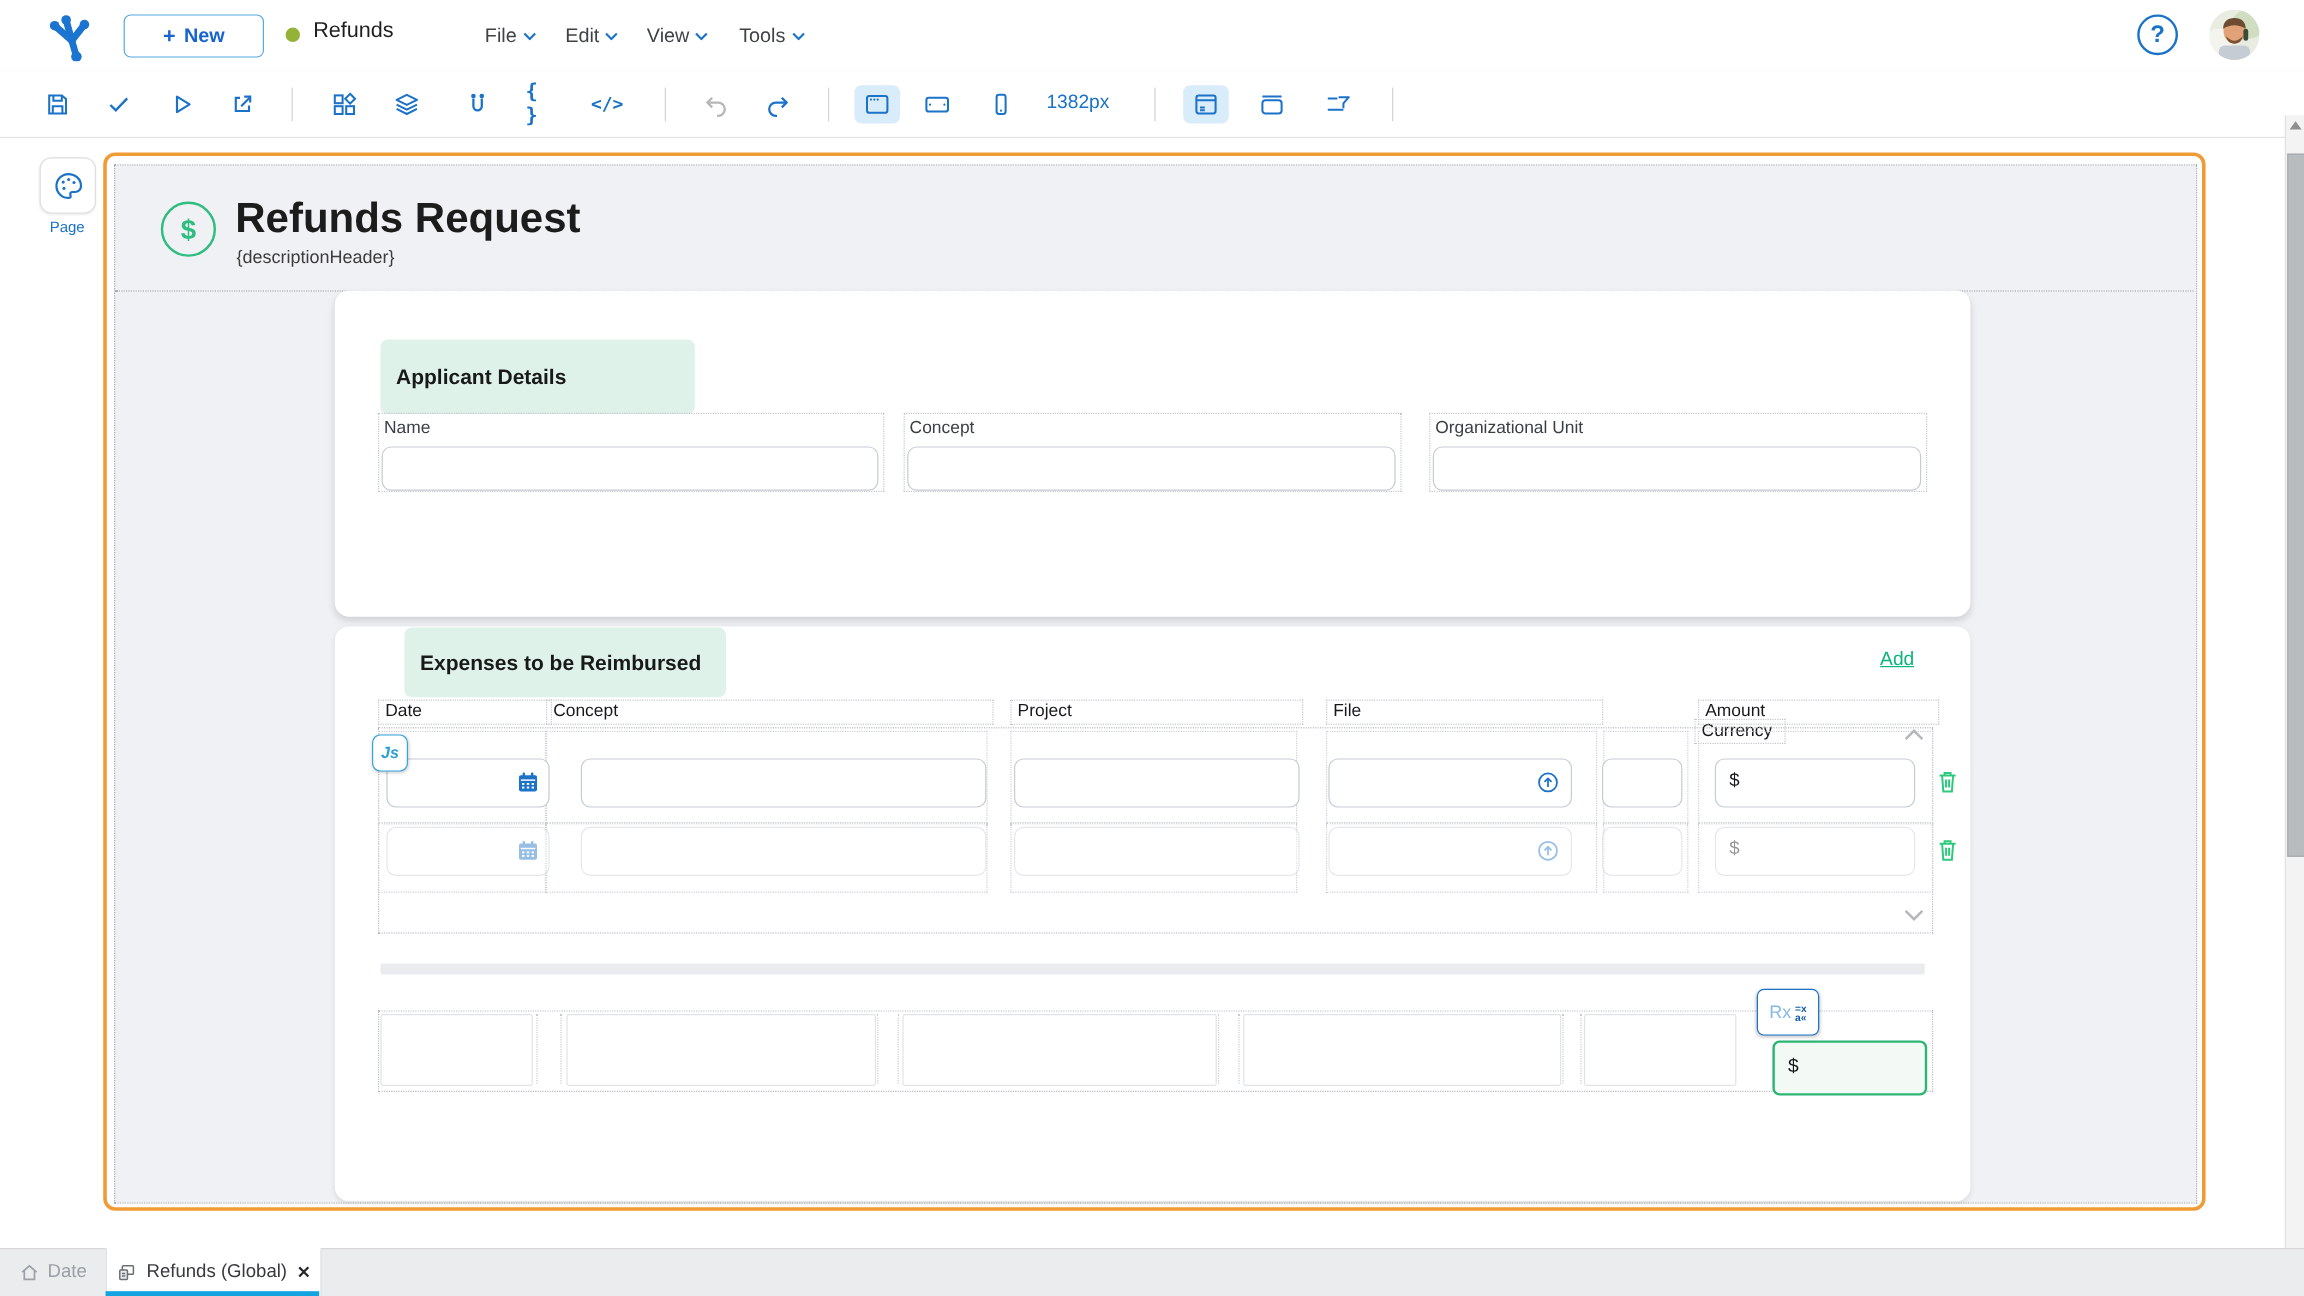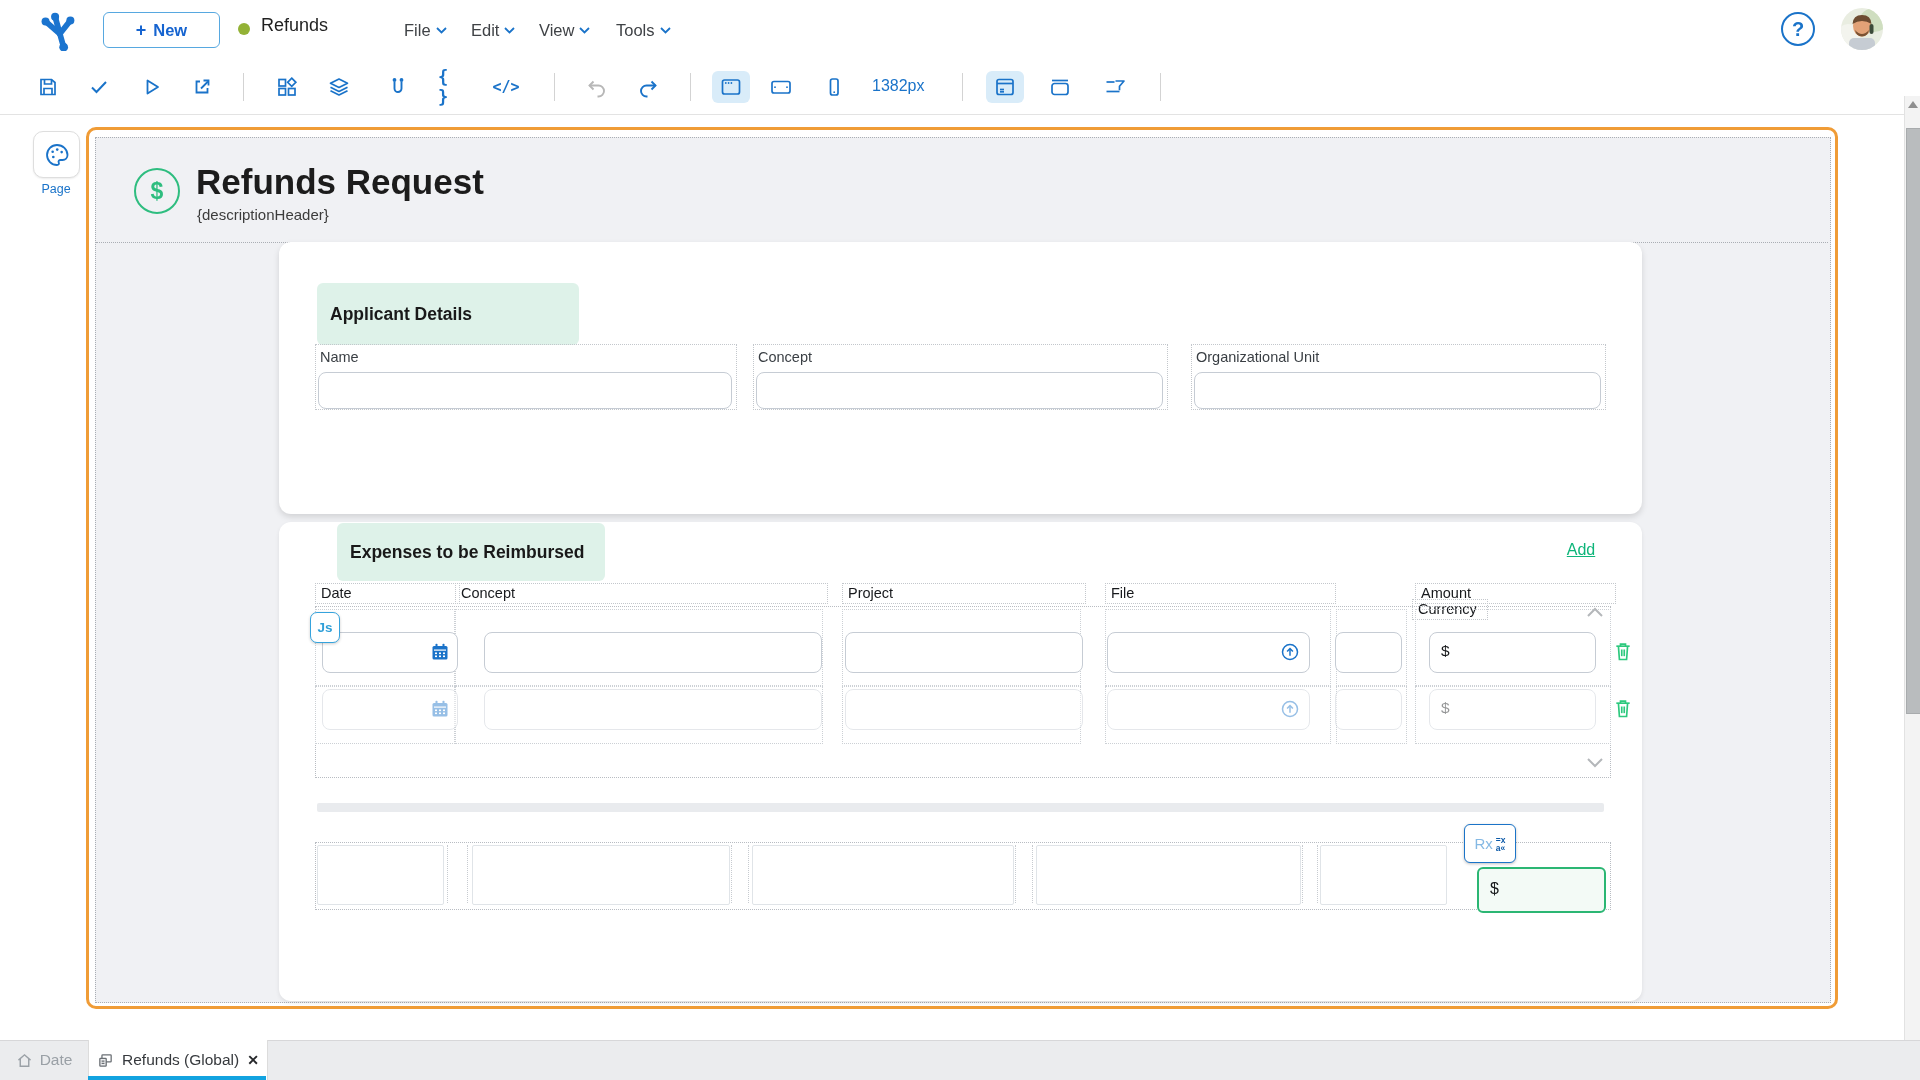--- a/index.html
+++ b/index.html
@@ -44,21 +44,21 @@
   .flabel{position:absolute;left:4px;top:4px;font-size:14.5px;color:#3a3f44;}
   .inp{position:absolute;background:#fff;border:1px solid #c6ccd4;border-radius:8px;}
   .hdrcell{position:absolute;top:583px;height:19px;border:1px dotted #c3c7cc;font-size:14.5px;color:#17191c;
            line-height:18px;padding-left:5px;background:transparent;}
   .gridwrap{left:315px;top:606px;width:1294px;height:170px;border:1px dotted #b8bcc2;}
   .cellw{position:absolute;border:1px dotted #ccd0d5;}
   .rowinp{height:39px;}
   .dollarpfx{position:absolute;left:11px;top:9px;font-size:15.5px;color:#15171a;}
   .trash{left:1613px;width:20px;height:24px;cursor:pointer;}
   .jsbadge{left:310px;top:612px;width:28px;height:29px;border:1.5px solid #35a3dd;border-radius:7px;background:#fff;
-           color:#2f9fd8;font-size:13.5px;font-weight:700;box-shadow:0 1px 3px rgba(0,0,0,.2);z-index:6;}
+           color:#2f9fd8;font-size:13.5px;font-weight:700;box-shadow:0 1px 3px rgba(0,0,0,.2);z-index:6;font-style:italic;}
   .faded{opacity:.45;}
   .sep{left:317px;top:803px;width:1287px;height:9px;background:#e9ebee;border-radius:2px;}
   .footwrap{left:315px;top:842px;width:1294px;height:66px;border:1px dotted #b8bcc2;}
   .fcell{position:absolute;top:845px;height:58px;background:#fff;border:1px solid #e0e4e8;border-radius:2px;}
   .fdot{position:absolute;top:845px;height:58px;width:0;border-left:1px dotted #c7cbd0;}
   .totallbl{left:1479px;top:849px;font-size:14.5px;color:#202326;z-index:2;}
   .rxbadge{left:1464px;top:824px;width:50px;height:37px;border:1.5px solid #1b74c8;border-radius:6px;background:#fff;
            box-shadow:0 1px 3px rgba(0,0,0,.25);z-index:6;display:flex;align-items:center;justify-content:center;gap:3px;cursor:pointer;}
   .rxtxt{color:#85b9e4;font-size:15px;}
   .rxmini{display:flex;flex-direction:column;line-height:8px;font-size:8.5px;font-weight:700;color:#0b59a8;}

